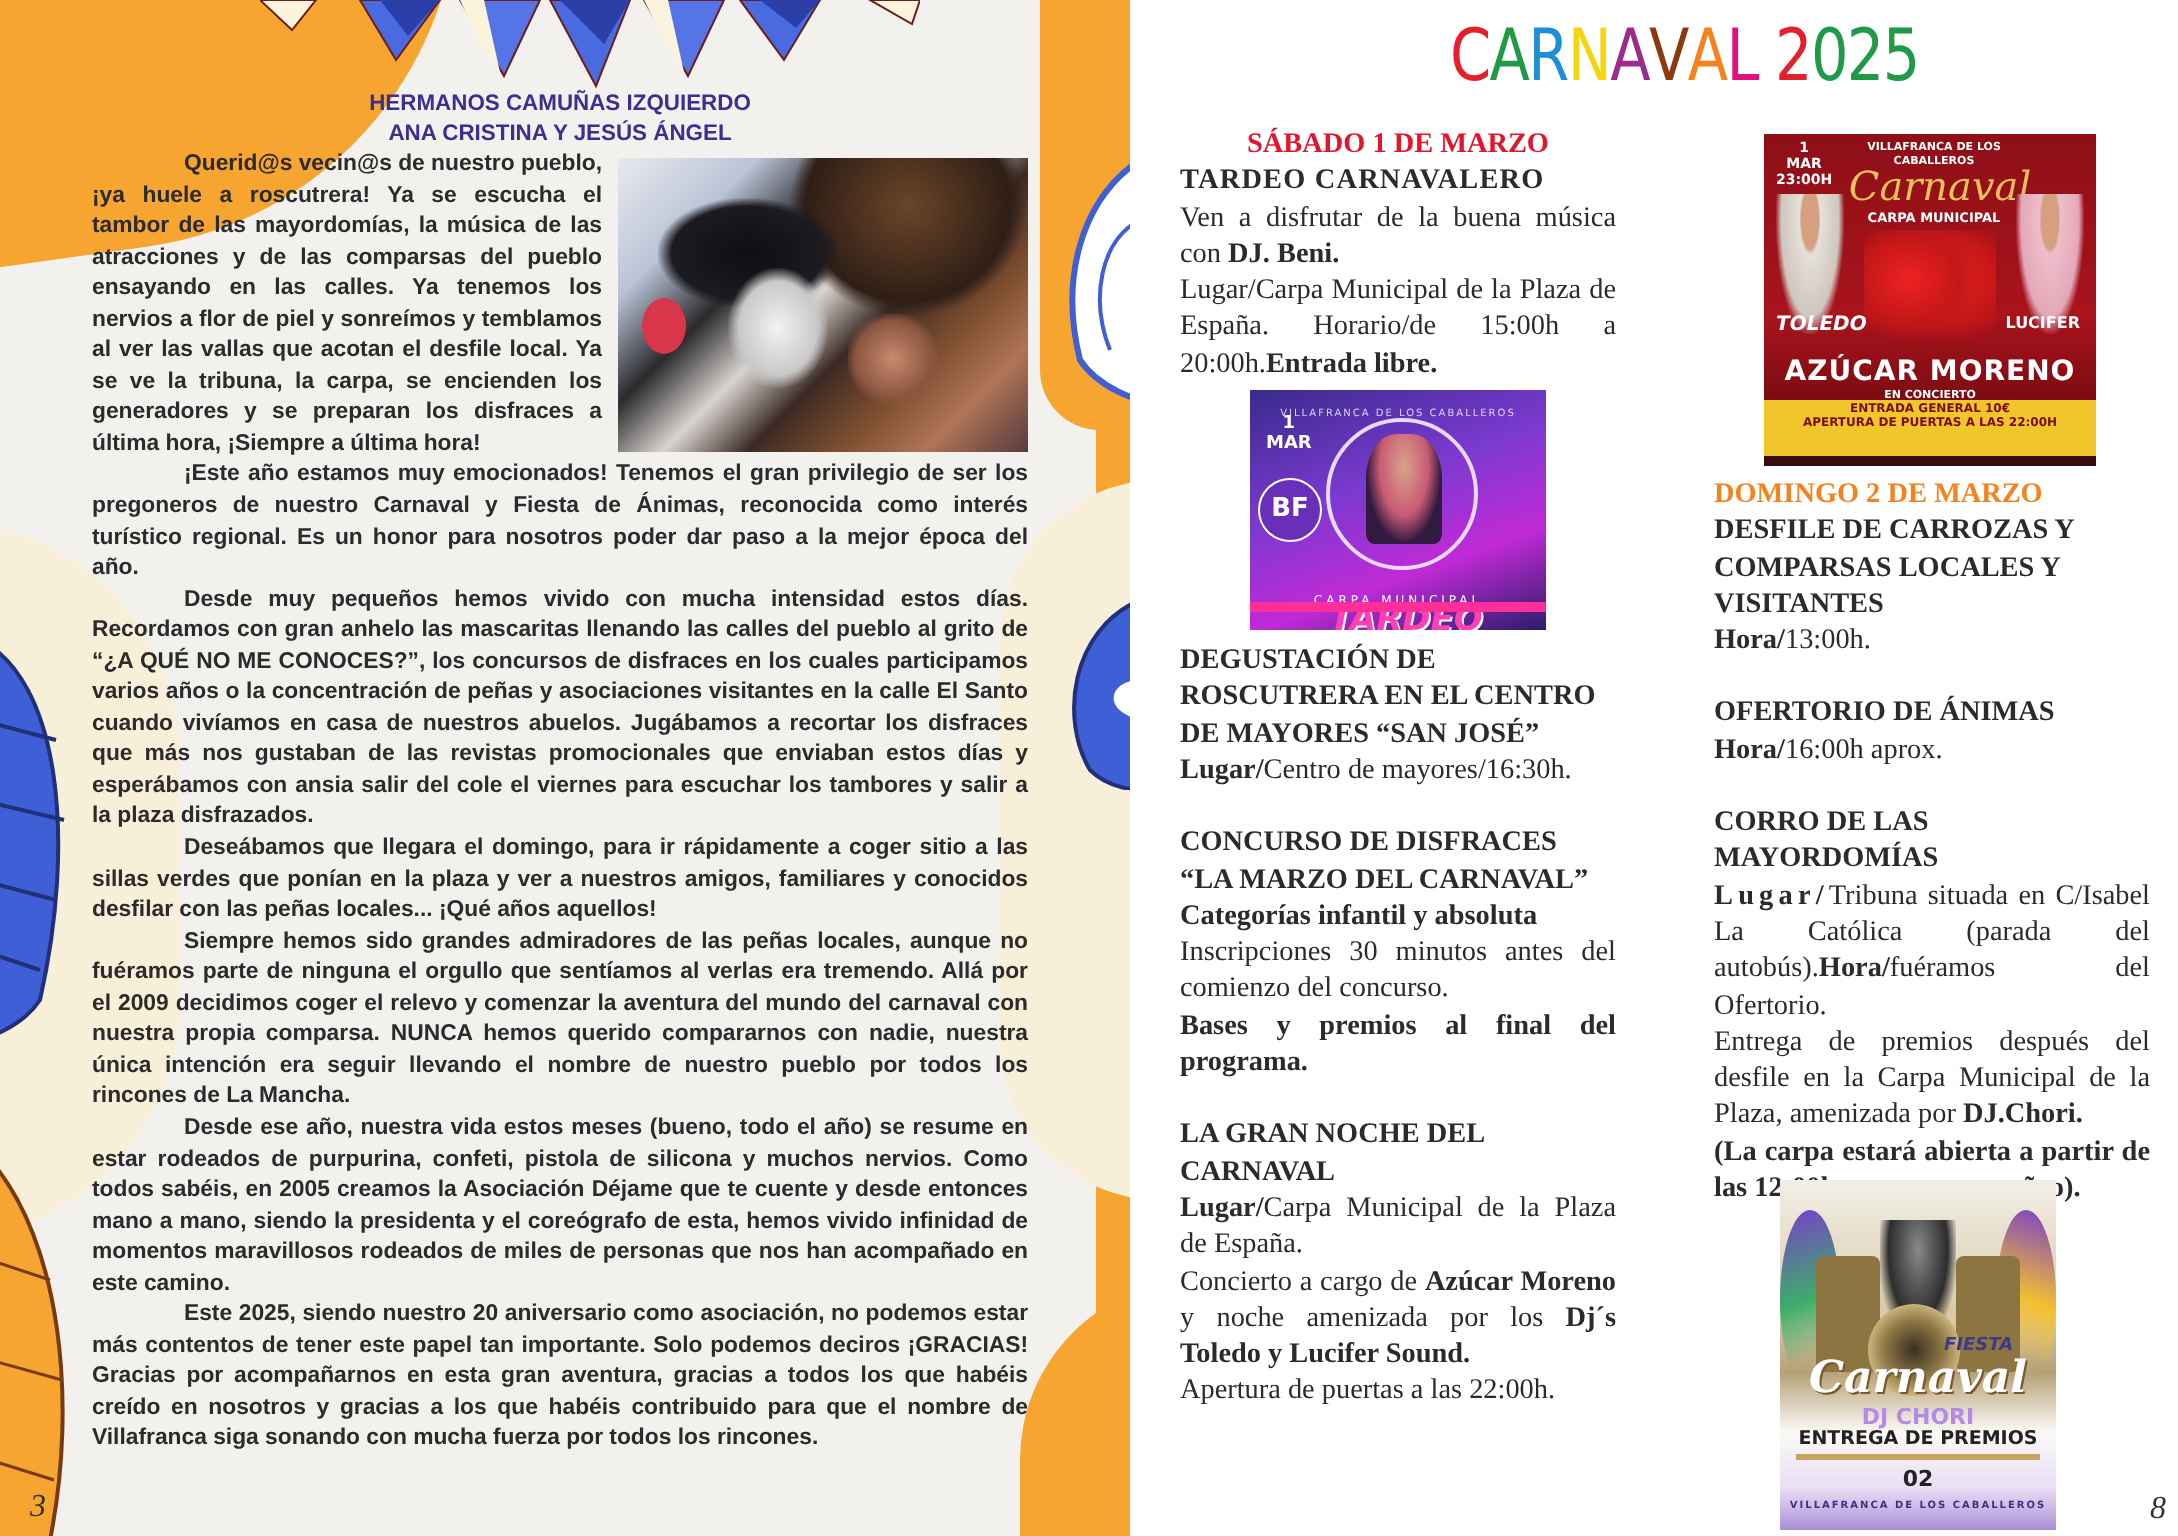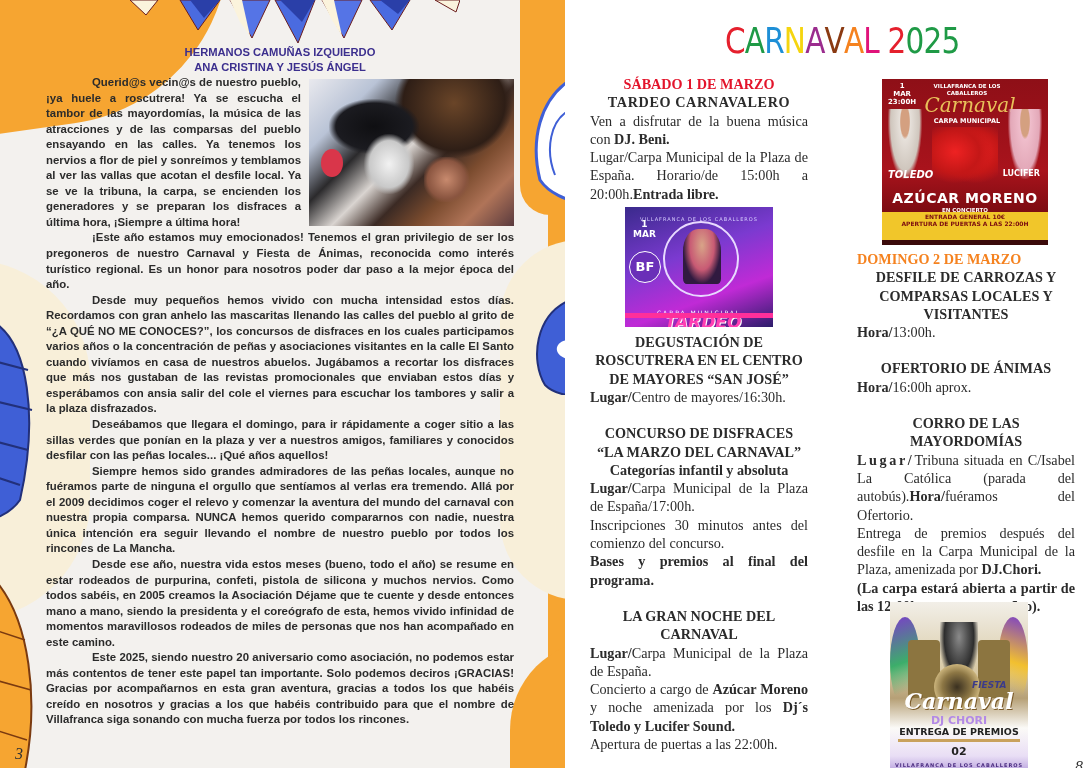--- a/index.html
+++ b/index.html
@@ -30,29 +30,29 @@
   .float-photo { float:right; width:205px; height:147px; margin:4px 0 4px 8px; background:linear-gradient(135deg,#e9e9ee 0%,#b9c3d6 20%,#2b2a2c 35%,#d9d4d0 48%,#3b2a24 60%,#7a4b2e 72%,#b07458 85%,#5a3a3e 100%); position:relative; overflow:hidden; }
   .photo-feather { position:absolute; right:0; top:0; width:120px; height:80px; background:radial-gradient(ellipse at 50% 30%,#6a4528 0%,#2e1e16 60%,transparent 70%); }
   .photo-hat { position:absolute; left:20px; top:20px; width:90px; height:55px; background:radial-gradient(ellipse,#0f0f12 0%,#1b1b20 60%,transparent 72%); }
   .photo-wig { position:absolute; left:55px; top:55px; width:50px; height:60px; background:radial-gradient(ellipse,#f2f2f2 0%,#c9c9c9 55%,transparent 72%); }
   .photo-face { position:absolute; right:45px; top:78px; width:45px; height:45px; background:radial-gradient(ellipse,#c88a6e 0%,#8a5540 60%,transparent 75%); }
   .photo-rose { position:absolute; left:12px; top:70px; width:22px; height:28px; background:#d9364a; border-radius:50%; }
 
   .page-num-left { position:absolute; left:15px; top:745px; font-family:"Liberation Serif", serif; font-style:italic; font-size:16px; color:#333; }
 
   
-  .page-right { position:absolute; left:565px; top:12px; width:524px; height:552px; background:#ffffff; }
+  .page-right { position:absolute; left:565px; top:0; width:524px; height:552px; background:#ffffff; }
   .carnaval-title { position:absolute; left:160px; top:8px; font-family:"DejaVu Sans", sans-serif; font-size:36px; letter-spacing:-1px; font-weight:normal; transform:scaleX(0.82); transform-origin:left top; }
   .carnaval-title span { display:inline-block; }
 
   .col1 { position:absolute; left:25px; top:63px; width:218px; font-family:"Liberation Serif", serif; color:#2b2b2b; font-size:14.2px; line-height:18.3px; }
   .col2 { position:absolute; left:292px; top:238px; width:218px; font-family:"Liberation Serif", serif; color:#2b2b2b; font-size:14.2px; line-height:18.3px; }
   .day-red { color:#e3142b; font-weight:bold; text-align:center; font-size:14.2px; }
   .day-orange { color:#f5821f; font-weight:bold; text-align:left; font-size:14.2px; }
-  .ev-title { font-weight:bold; text-align:center; color:#2b2b2b; }
+  .ev-title { font-weight:bold; color:#2b2b2b; }
   .ev-title-wide { letter-spacing:0.6px; }
   .jt { text-align:justify; margin:0; }
   .gap { height:18px; }
   b { font-weight:bold; }
   .spaced { letter-spacing:2.6px; }
 
   .poster { border-radius:0; overflow:hidden; position:relative; }
   .poster-tardeo { width:148px; height:120px; margin:4px auto 6px auto; background:linear-gradient(160deg,#3a2a8c 0%,#7b3ad0 40%,#c02ad6 70%,#2c1d6a 100%); }
   .poster-tardeo .ring { position:absolute; left:38px; top:14px; width:72px; height:72px; border:2px solid #e8d9ff; border-radius:50%; }
   .poster-tardeo .person { position:absolute; left:58px; top:22px; width:38px; height:55px; background:radial-gradient(ellipse at 50% 30%,#d8a488 0%,#c85a74 45%,#301a40 70%); border-radius:40% 40% 10% 10%; }
@@ -182,21 +182,20 @@
       <div class="bar"></div>
     </div>
 
     <div class="ev-title">DEGUSTACIÓN DE ROSCUTRERA EN EL CENTRO DE MAYORES “SAN JOSÉ”</div>
     <p class="jt"><b>Lugar/</b><span>Centro de mayores/16:30h.</span></p>
 
     <div class="gap"></div>
     <div class="ev-title">CONCURSO DE DISFRACES</div>
     <div class="ev-title">“LA MARZO DEL CARNAVAL”</div>
     <div class="ev-title">Categorías infantil y absoluta</div>
-    <p class="jt"><b>Lugar/</b><span>Carpa Municipal de la Plaza de España/17:00h.</span></p>
     <p class="jt">Inscripciones 30 minutos antes del comienzo del concurso.</p>
     <p class="jt"><b>Bases y premios al final del programa.</b></p>
 
     <div class="gap"></div>
     <div class="ev-title">LA GRAN NOCHE DEL CARNAVAL</div>
     <p class="jt"><b>Lugar/</b><span>Carpa Municipal de la Plaza de España.</span></p>
     <p class="jt"><span>Concierto a cargo de </span><b>Azúcar Moreno</b><span> y noche amenizada por los </span><b>Dj´s Toledo y Lucifer Sound.</b></p>
     <p class="jt">Apertura de puertas a las 22:00h.</p>
   </div>
 

